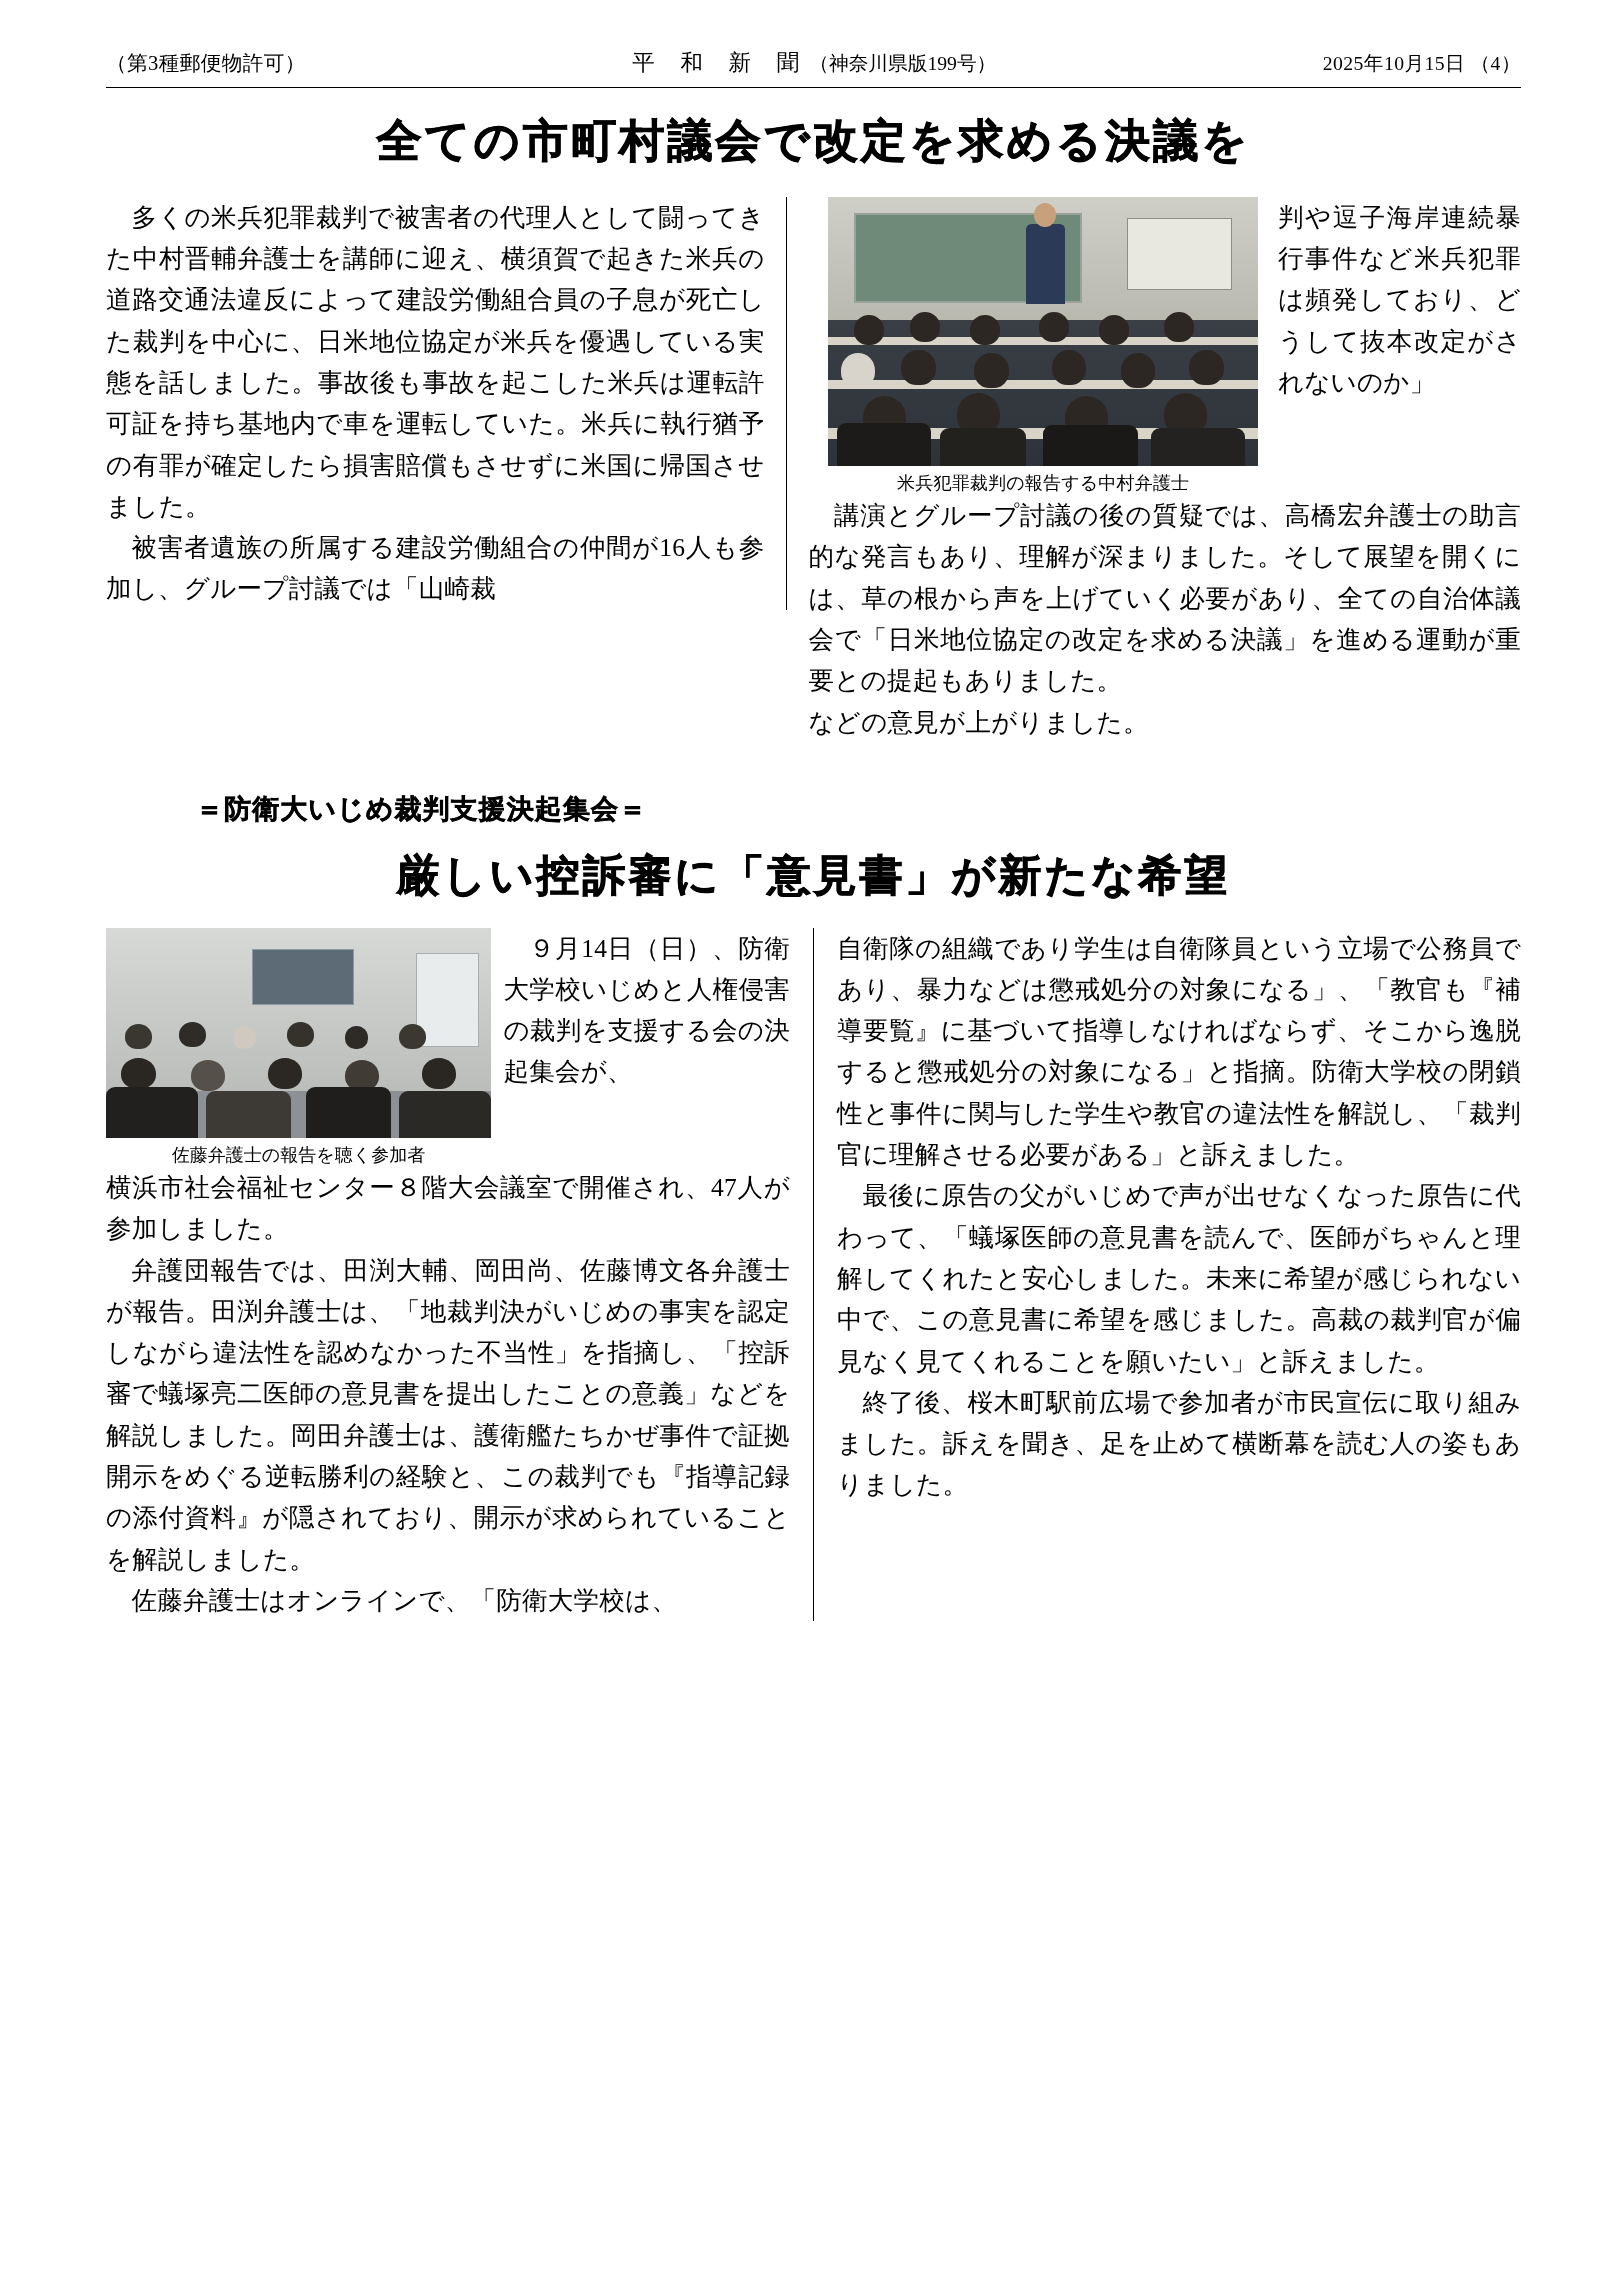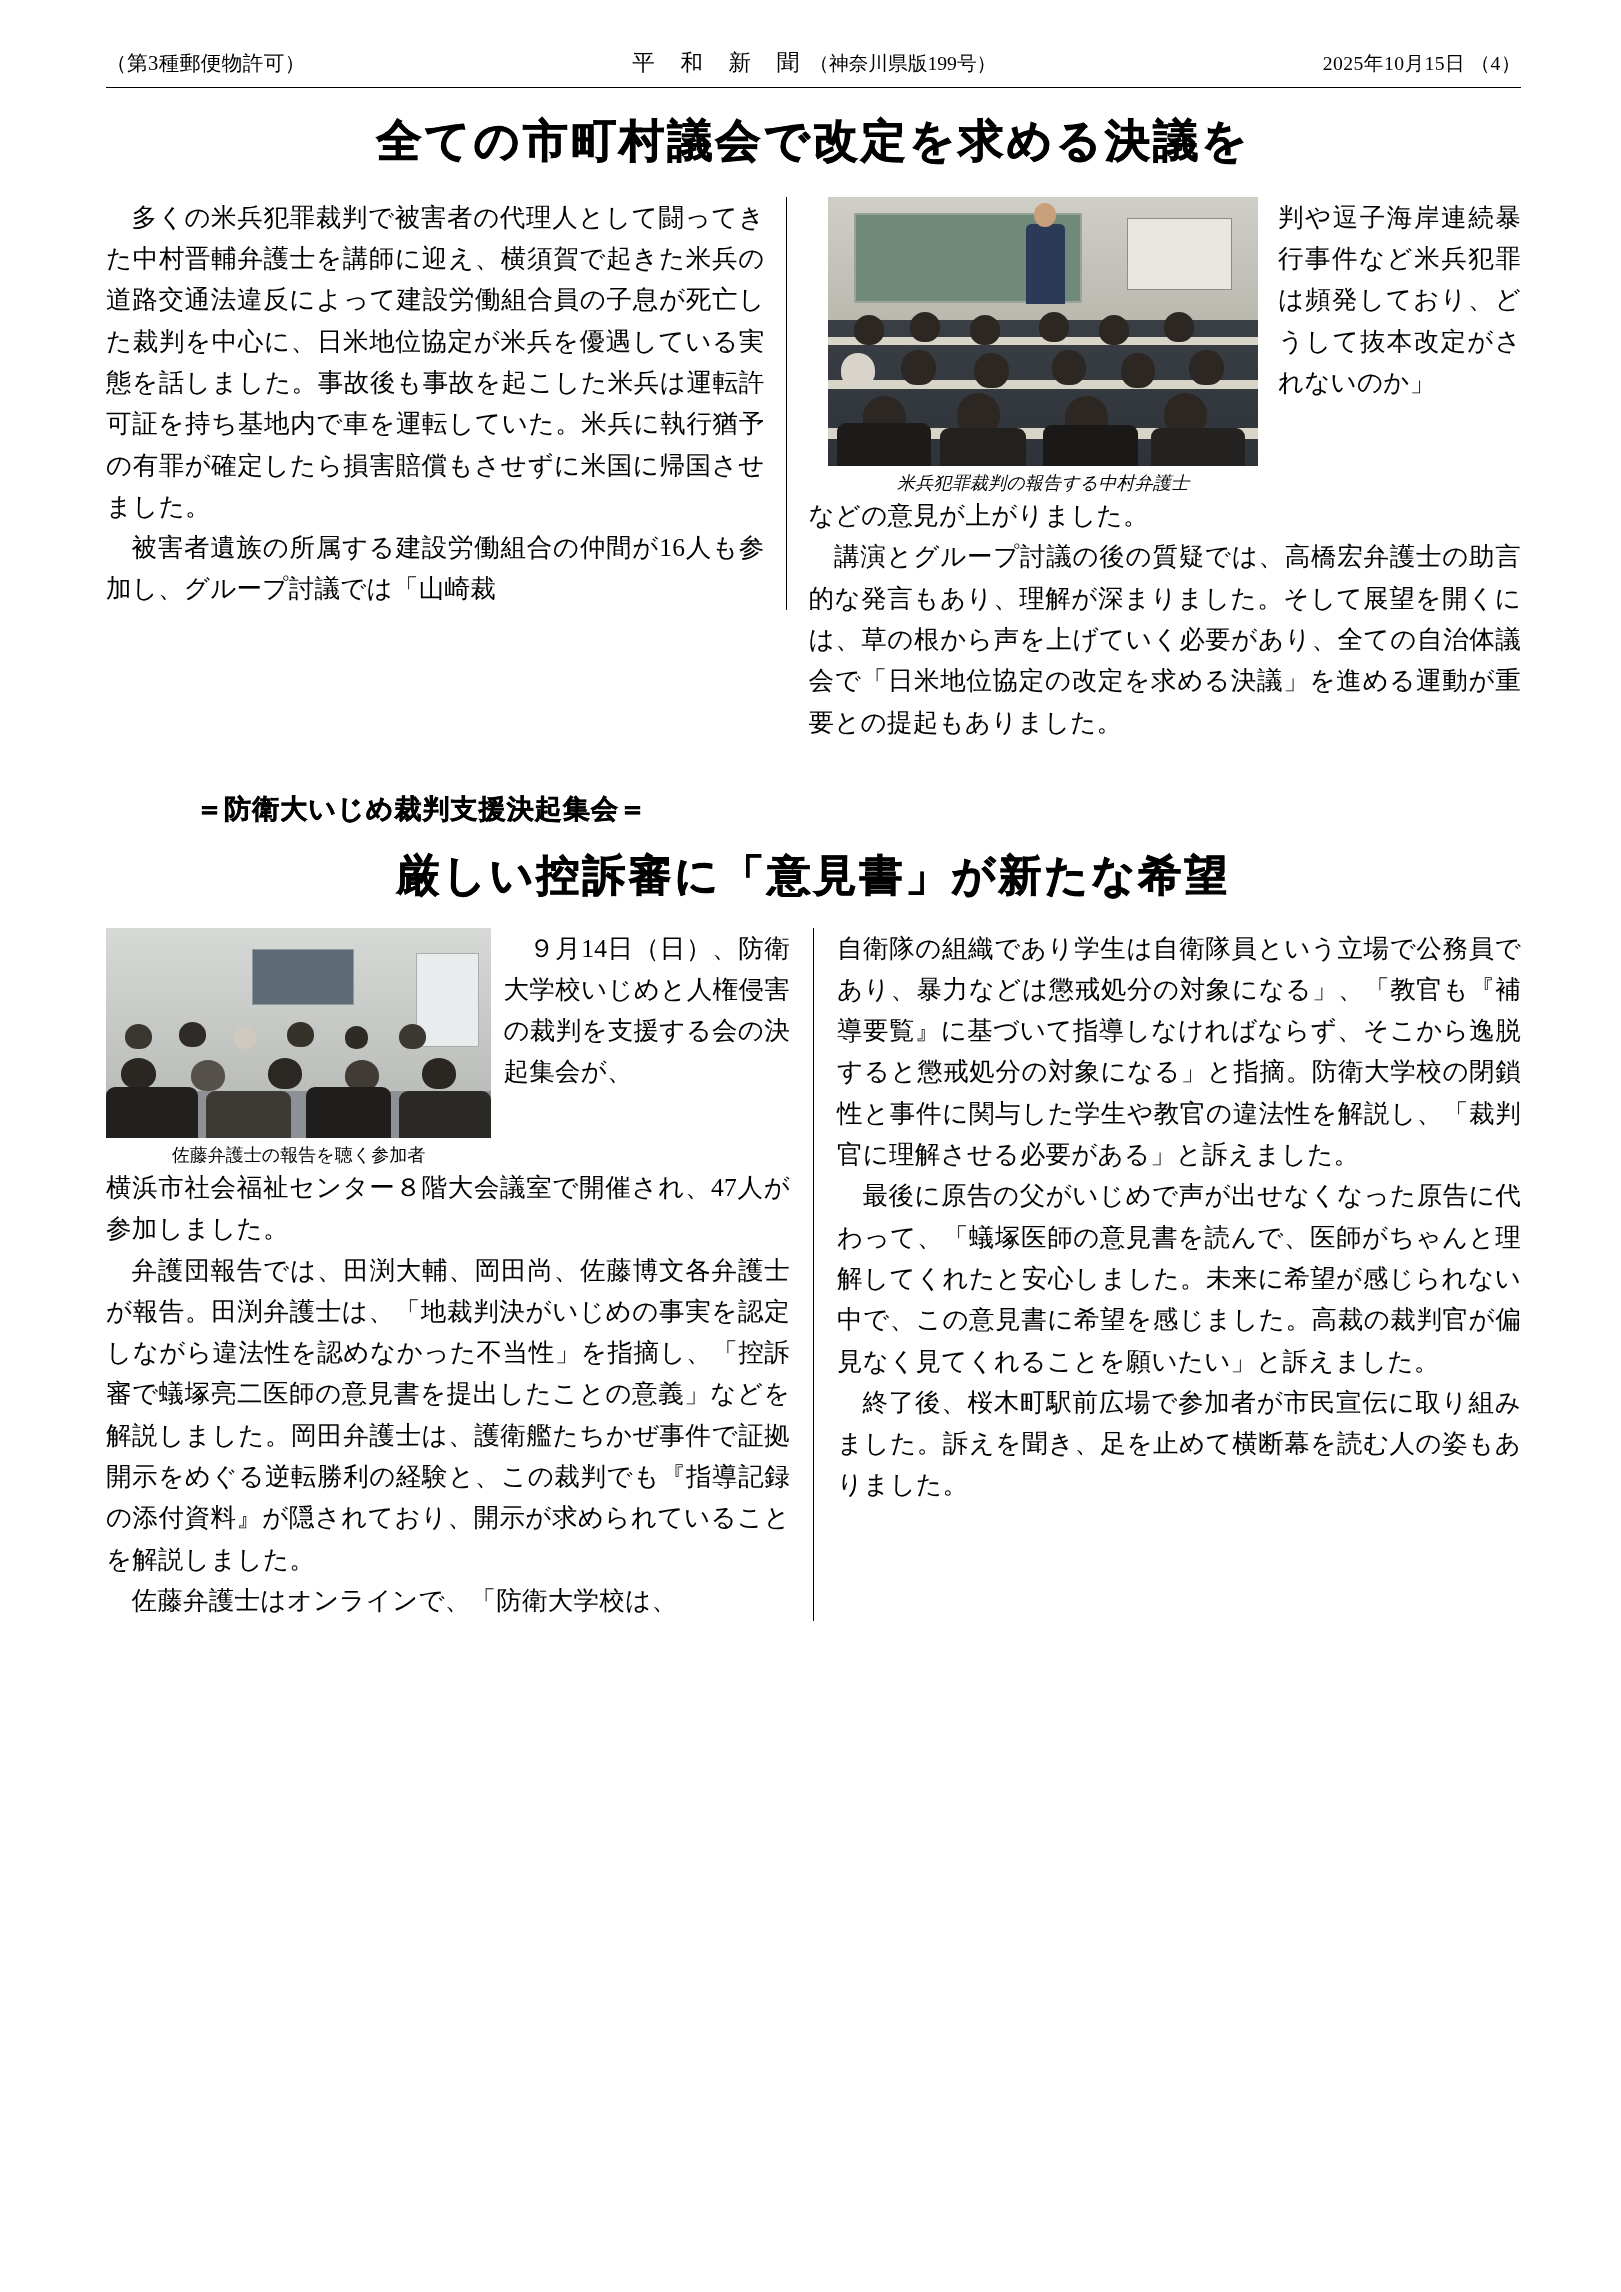--- a/index.html
+++ b/index.html
@@ -127,21 +127,20 @@
     position: relative;
     overflow: hidden;
     background: #2a2a30;
   }
   .photo-cap {
     font-family: "DejaVu Sans", sans-serif;
     font-size: 18px;
     text-align: center;
     margin-top: 5.4px;
     letter-spacing: 0.01em;
-    font-style: italic;
   }
 
   .a1-top {
     display: flex;
     align-items: flex-start;
   }
   .a1-photo-col {
     flex: 0 0 430px;
     padding: 0 14.3px 0 19.7px;
     box-sizing: content-box;
@@ -333,22 +332,22 @@
                     <div class="ph-body" style="left:75%; top:86%; width:22%; height:14%; background:#242220;"></div>
                   </div>
                 </div>
                 <div class="photo-cap">米兵犯罪裁判の報告する中村弁護士</div>
               </div>
             </div>
             <div class="a1-right-narrow">
               <p class="body">判や逗子海岸連続暴行事件など米兵犯罪は頻発しており、どうして抜本改定がされないのか」</p>
             </div>
           </div>
+          <p class="body">講演とグループ討議の後の質疑では、高橋宏弁護士の助言的な発言もあり、理解が深まりました。そして展望を開くには、草の根から声を上げていく必要があり、全ての自治体議会で「日米地位協定の改定を求める決議」を進める運動が重要との提起もありました。</p>
           <p class="body" style="text-indent:0;">などの意見が上がりました。</p>
-          <p class="body">講演とグループ討議の後の質疑では、高橋宏弁護士の助言的な発言もあり、理解が深まりました。そして展望を開くには、草の根から声を上げていく必要があり、全ての自治体議会で「日米地位協定の改定を求める決議」を進める運動が重要との提起もありました。</p>
         </div>
       </div>
     </div>
 
     <div class="article2">
       <div class="kicker">＝防衛大いじめ裁判支援決起集会＝</div>
       <div class="headline3">厳しい控訴審に「意見書」が新たな希望</div>
 
       <div class="a2-cols">
         <div class="a2-left">

